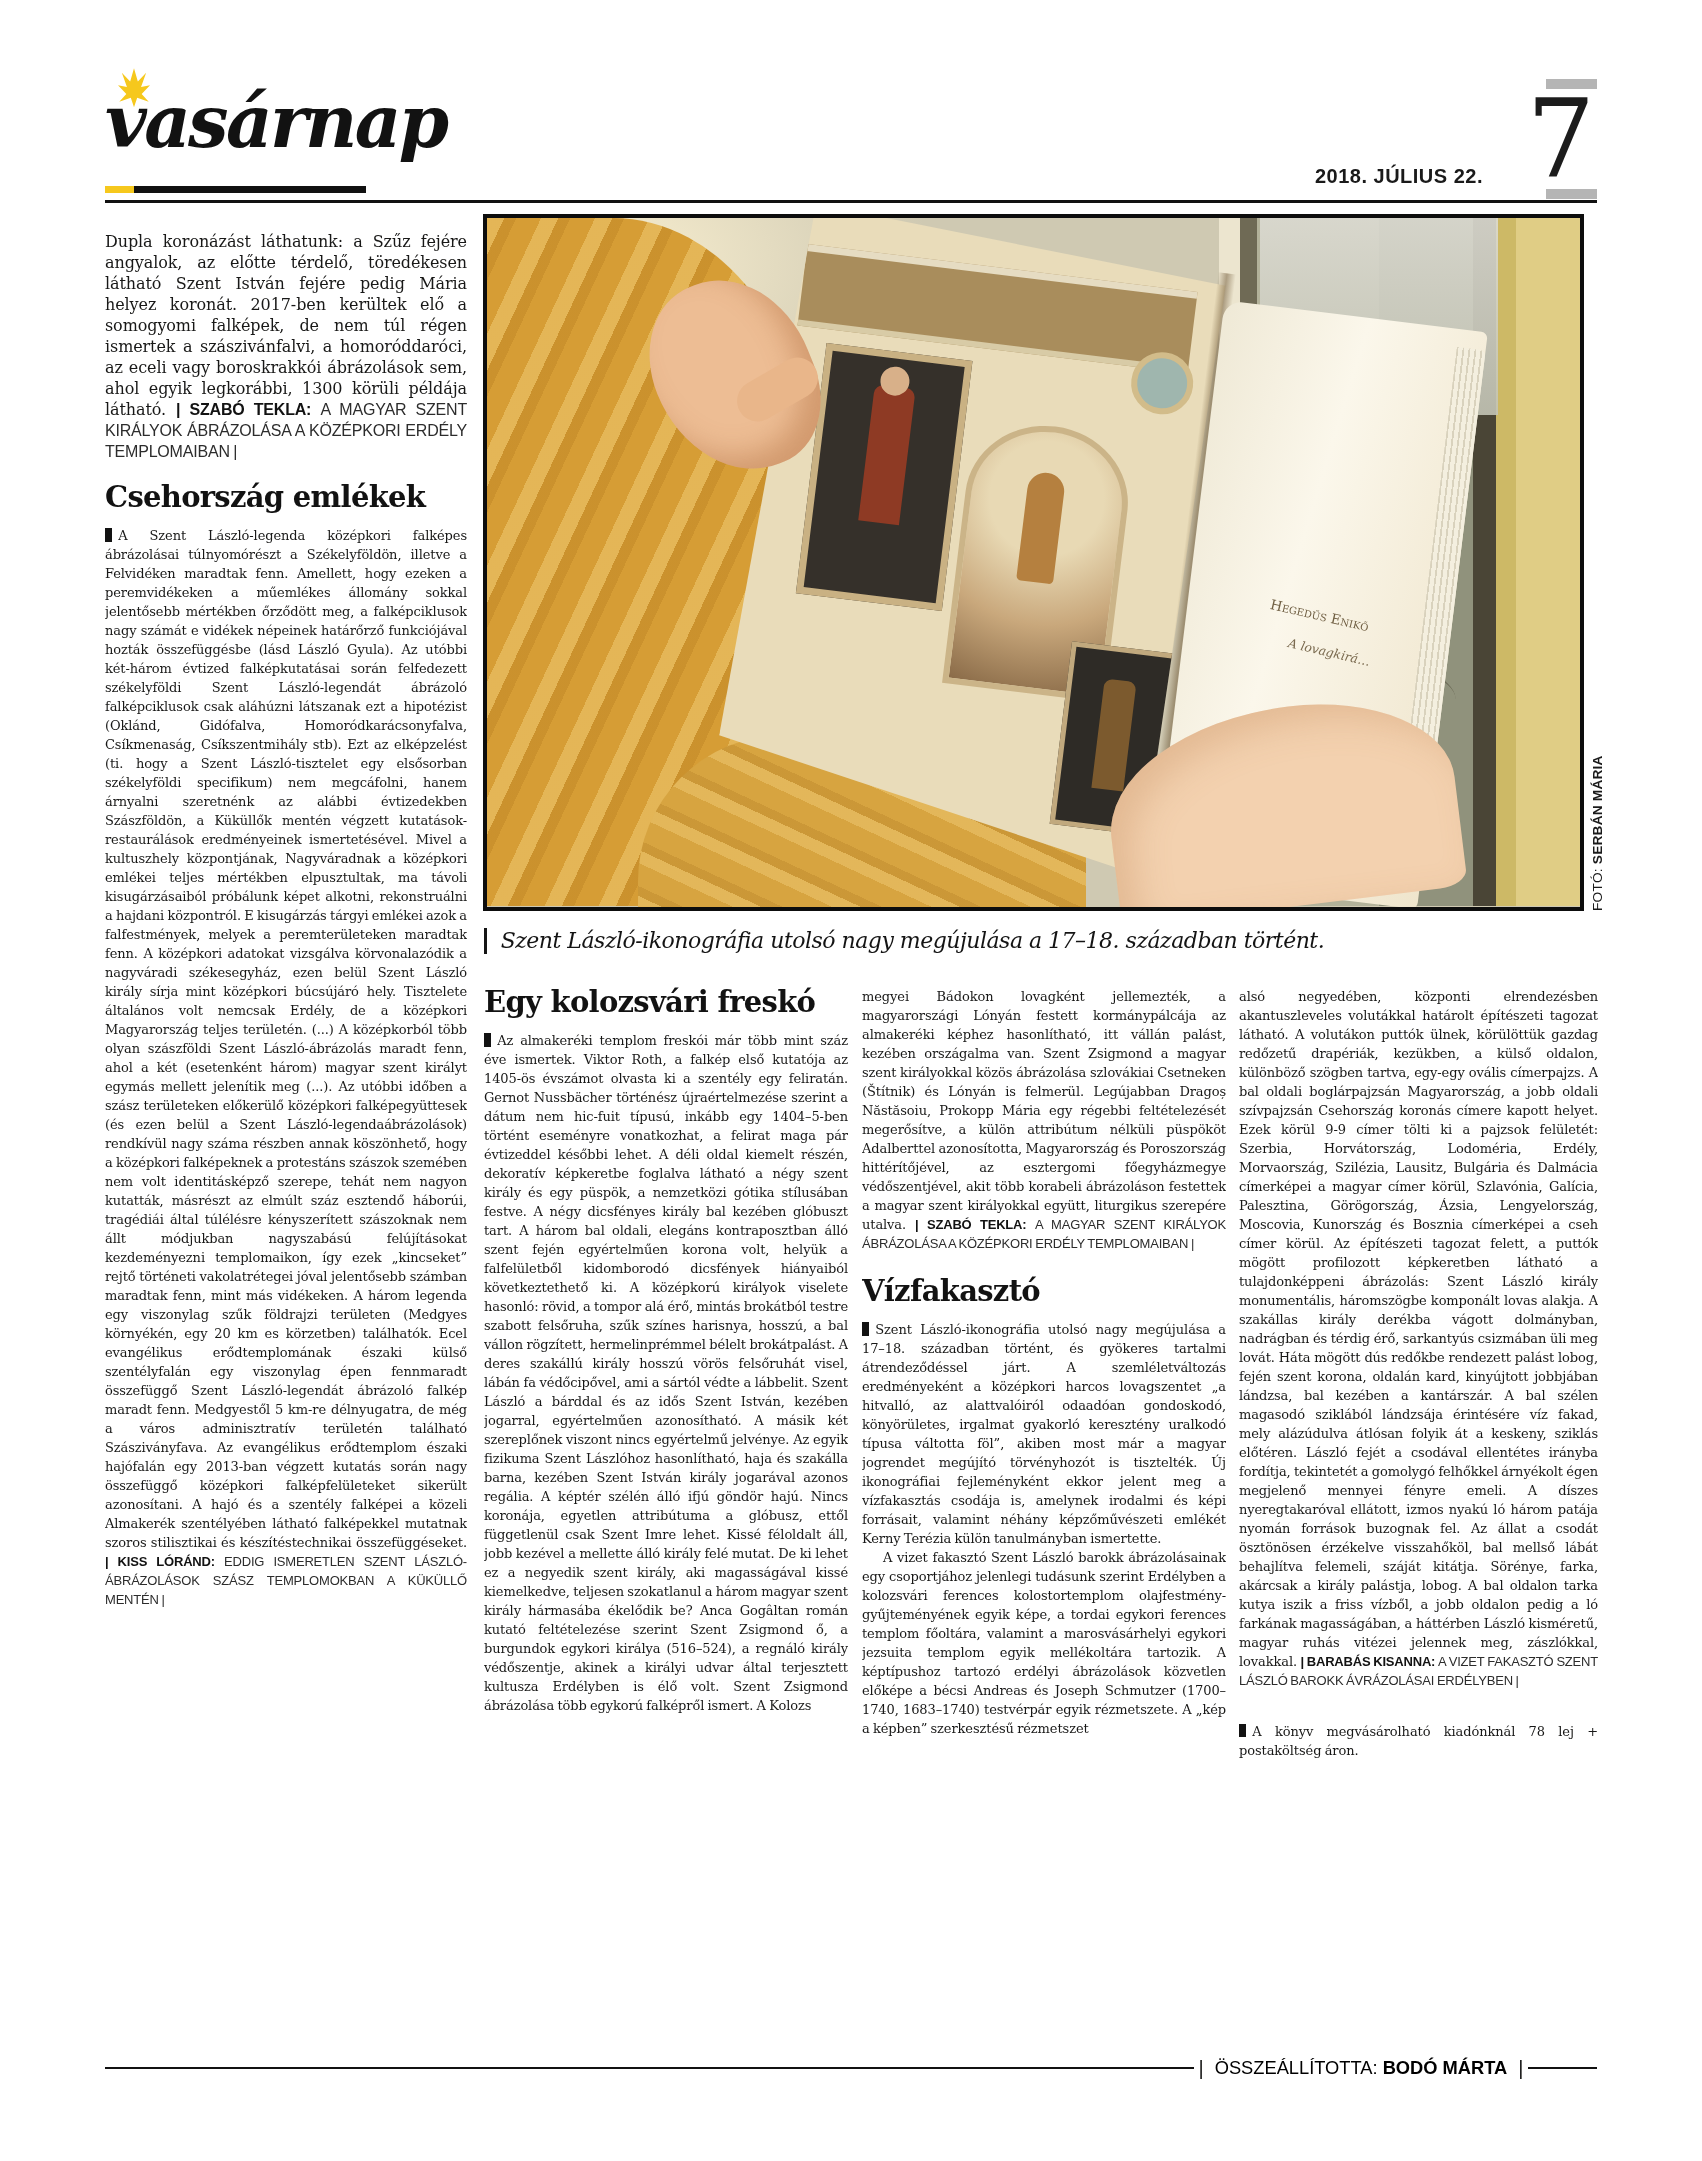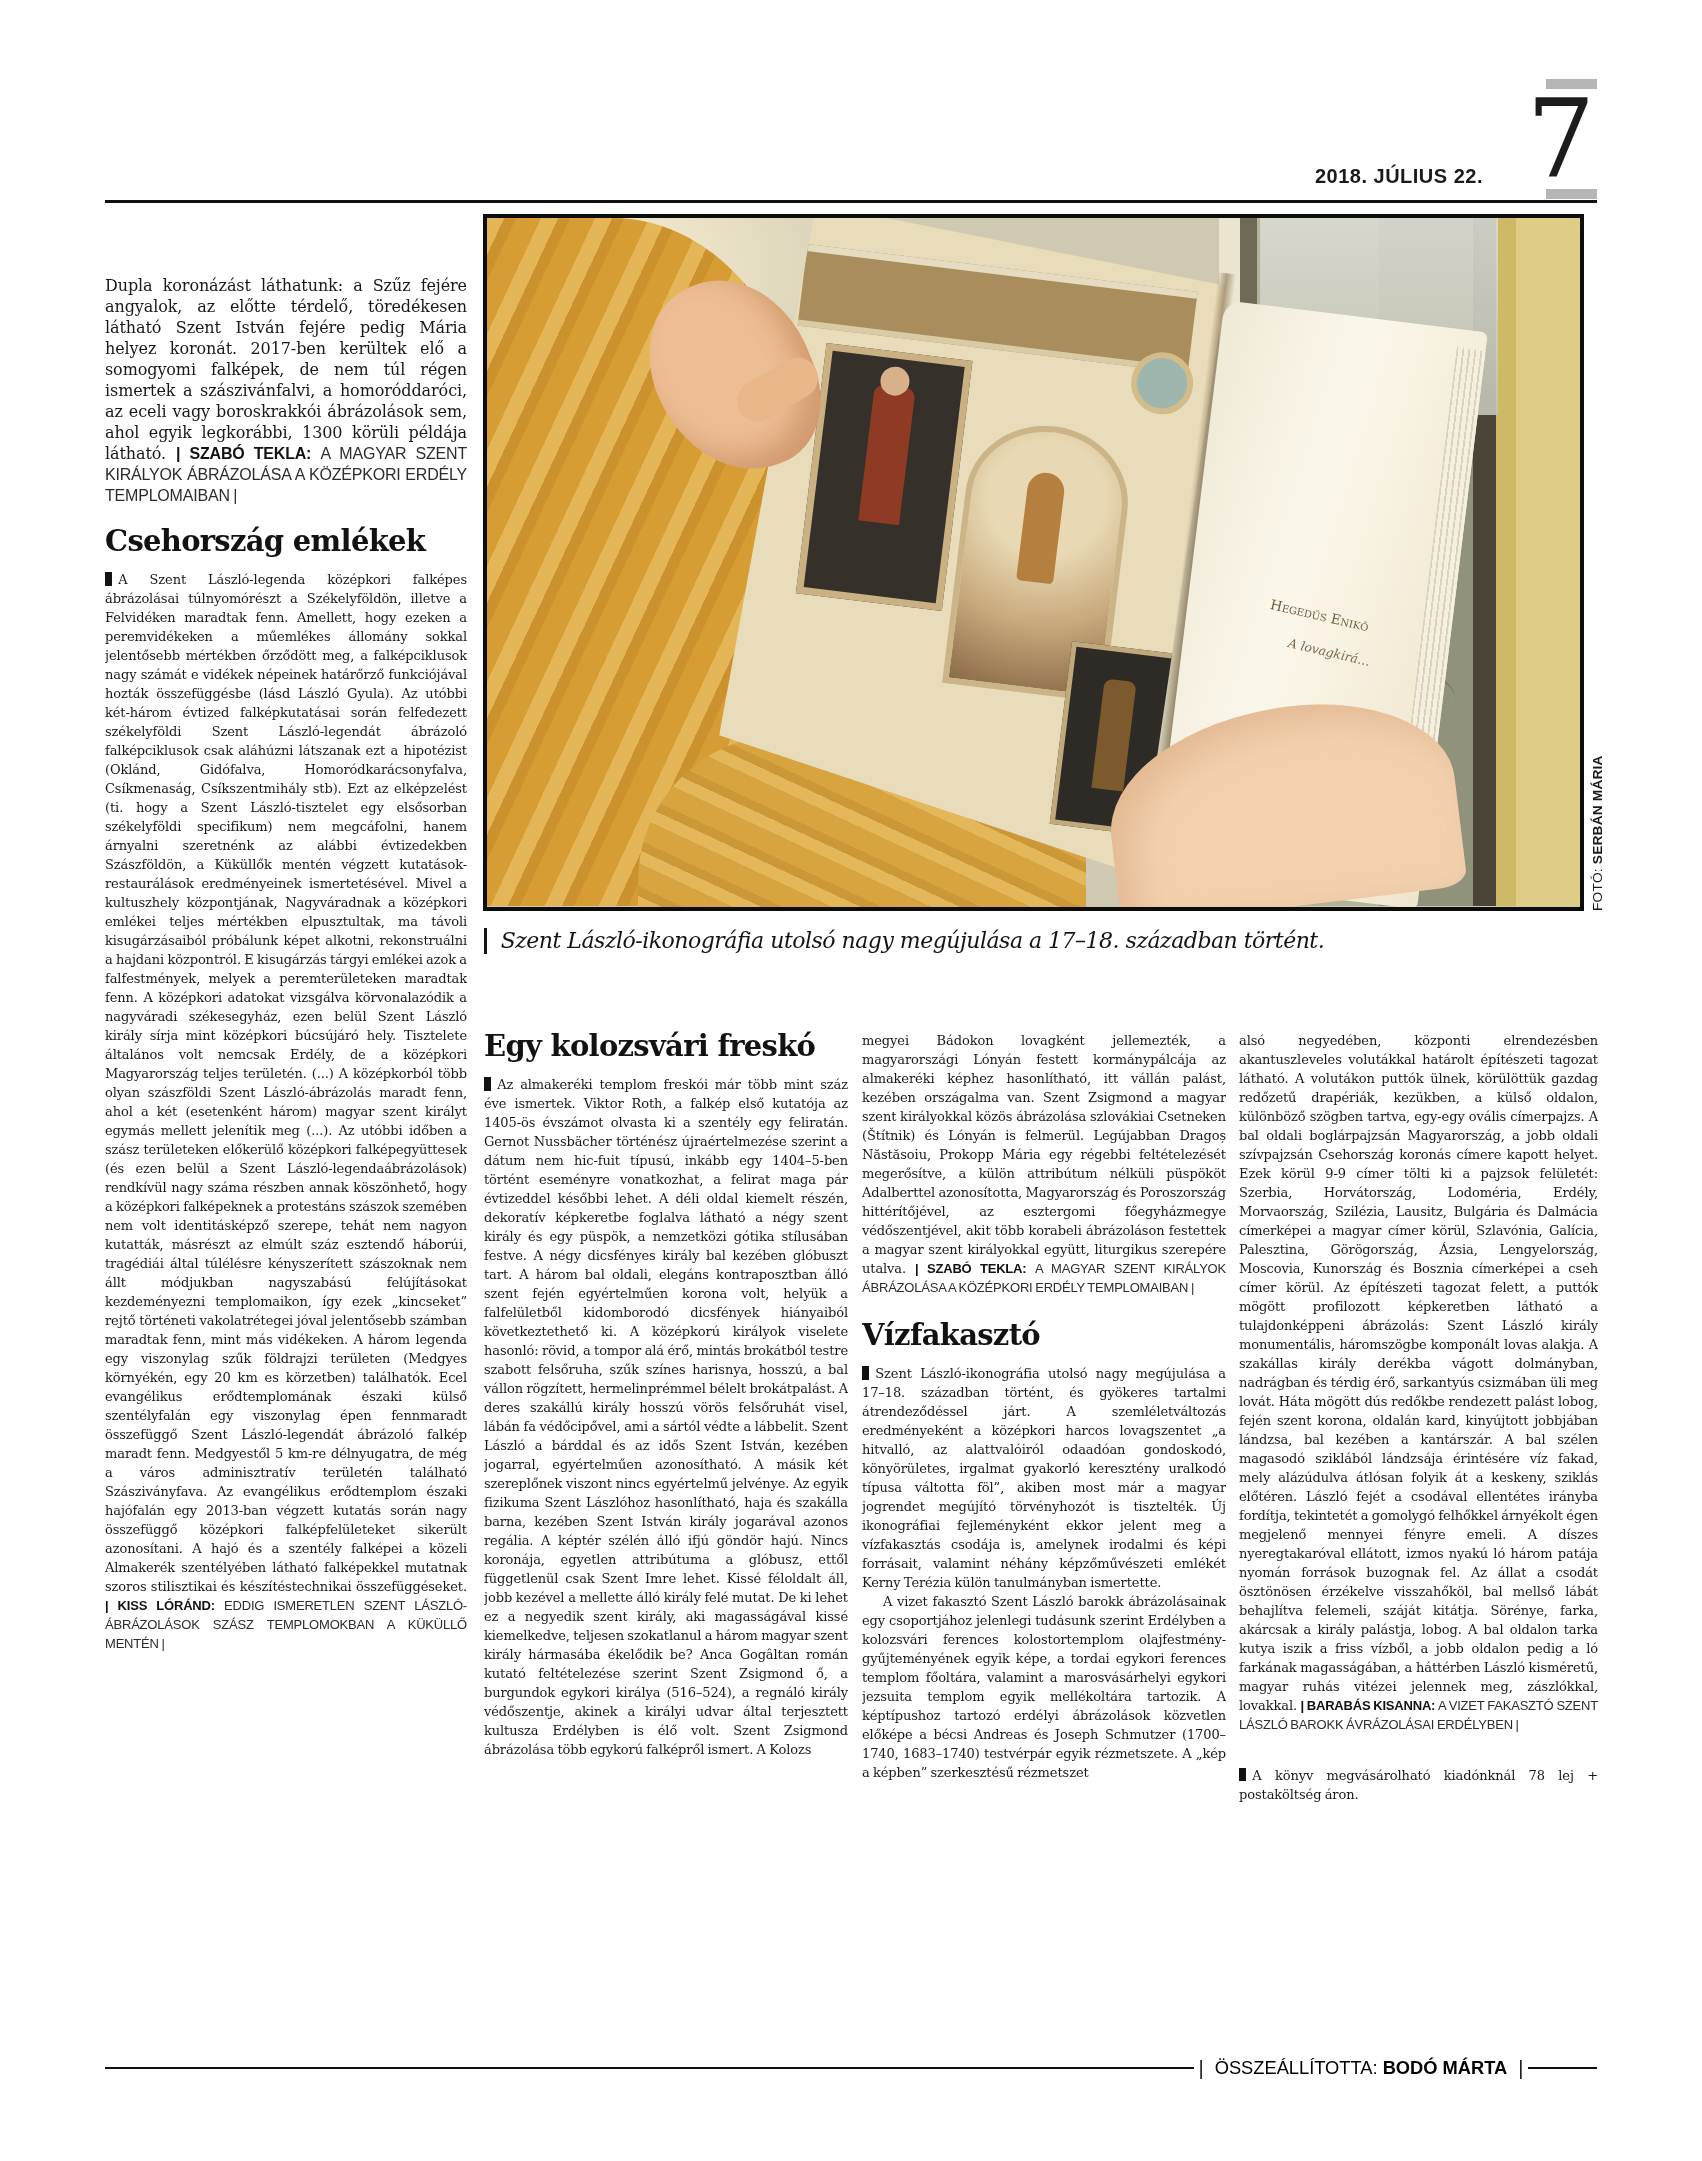--- a/index.html
+++ b/index.html
@@ -26,21 +26,21 @@
   .pageno { position:absolute; right:1.8px; top:16.5px; font:400 108px/1 "DejaVu Serif", serif; color:#1c1c1c; }
 
   
   .body-txt { font-size:13px; line-height:19px; text-align:justify; letter-spacing:-0.1px; word-spacing:-0.7px; color:#181817; }
   .intro-txt { font-size:16px; line-height:21px; }
   .sec-head { font:700 29px/1.05 "DejaVu Serif", serif; letter-spacing:-0.7px; margin:20px 0 13.7px; color:#121212; }
   .pmark { display:inline-block; width:6.9px; height:13.7px; background:#121212; margin-right:6.4px; vertical-align:-1.4px; }
   .cred { font-family:"Liberation Sans", sans-serif; letter-spacing:-0.2px; }
   .cred-name { font-weight:700; color:#121212; }
   .cred-rest { font-weight:400; color:#2c2c2c; }
-  .col { position:absolute; overflow:hidden;margin-top:44px; }
+  .col { position:absolute; overflow:hidden; }
   #col1 { left:105px;  top:231px;  width:362px; height:1656px; }
   #col2 { left:484px; top:987px; width:364px; height:1089px; }
   #col3 { left:862px; top:987px; width:364px; height:1089px; }
   #col4 { left:1239px; top:987px; width:359px; height:1089px; }
   #col2 .sec-head, #col3 .sec-head { margin-top:0; }
   #col3 .sec-head { margin-top:23px; }
   .indent { text-indent:21px; }
   .note-par { margin-top:32px; }
 
   
@@ -98,20 +98,26 @@
   .f-text { font:400 18.3px/1 "Liberation Sans", sans-serif; letter-spacing:0; color:#000000; margin:0 6.4px; white-space:nowrap; }
   .f-text b { font-weight:700; }
   .f-pipe { font:400 20px/1 "Liberation Sans", sans-serif; margin:0 4.6px; }
 </style>
 </head>
 <body>
 
 <div id="page">
 
   <div id="hdr">
+    <div class="logo-wrap">
+      <span class="logo-flame"></span>
+      <span class="logo-text">vasárnap</span>
+      <span class="logo-bar"></span>
+      <span class="logo-bar-accent"></span>
+    </div>
     <div class="hdr-date">2018. JÚLIUS 22.</div>
     <div class="pageno-wrap">
       <div class="pageno-bar top"></div>
       <div class="pageno">7</div>
       <div class="pageno-bar bot"></div>
     </div>
   </div>
   <div id="hdr-rule"></div>
 
   <div id="col1" class="col">

